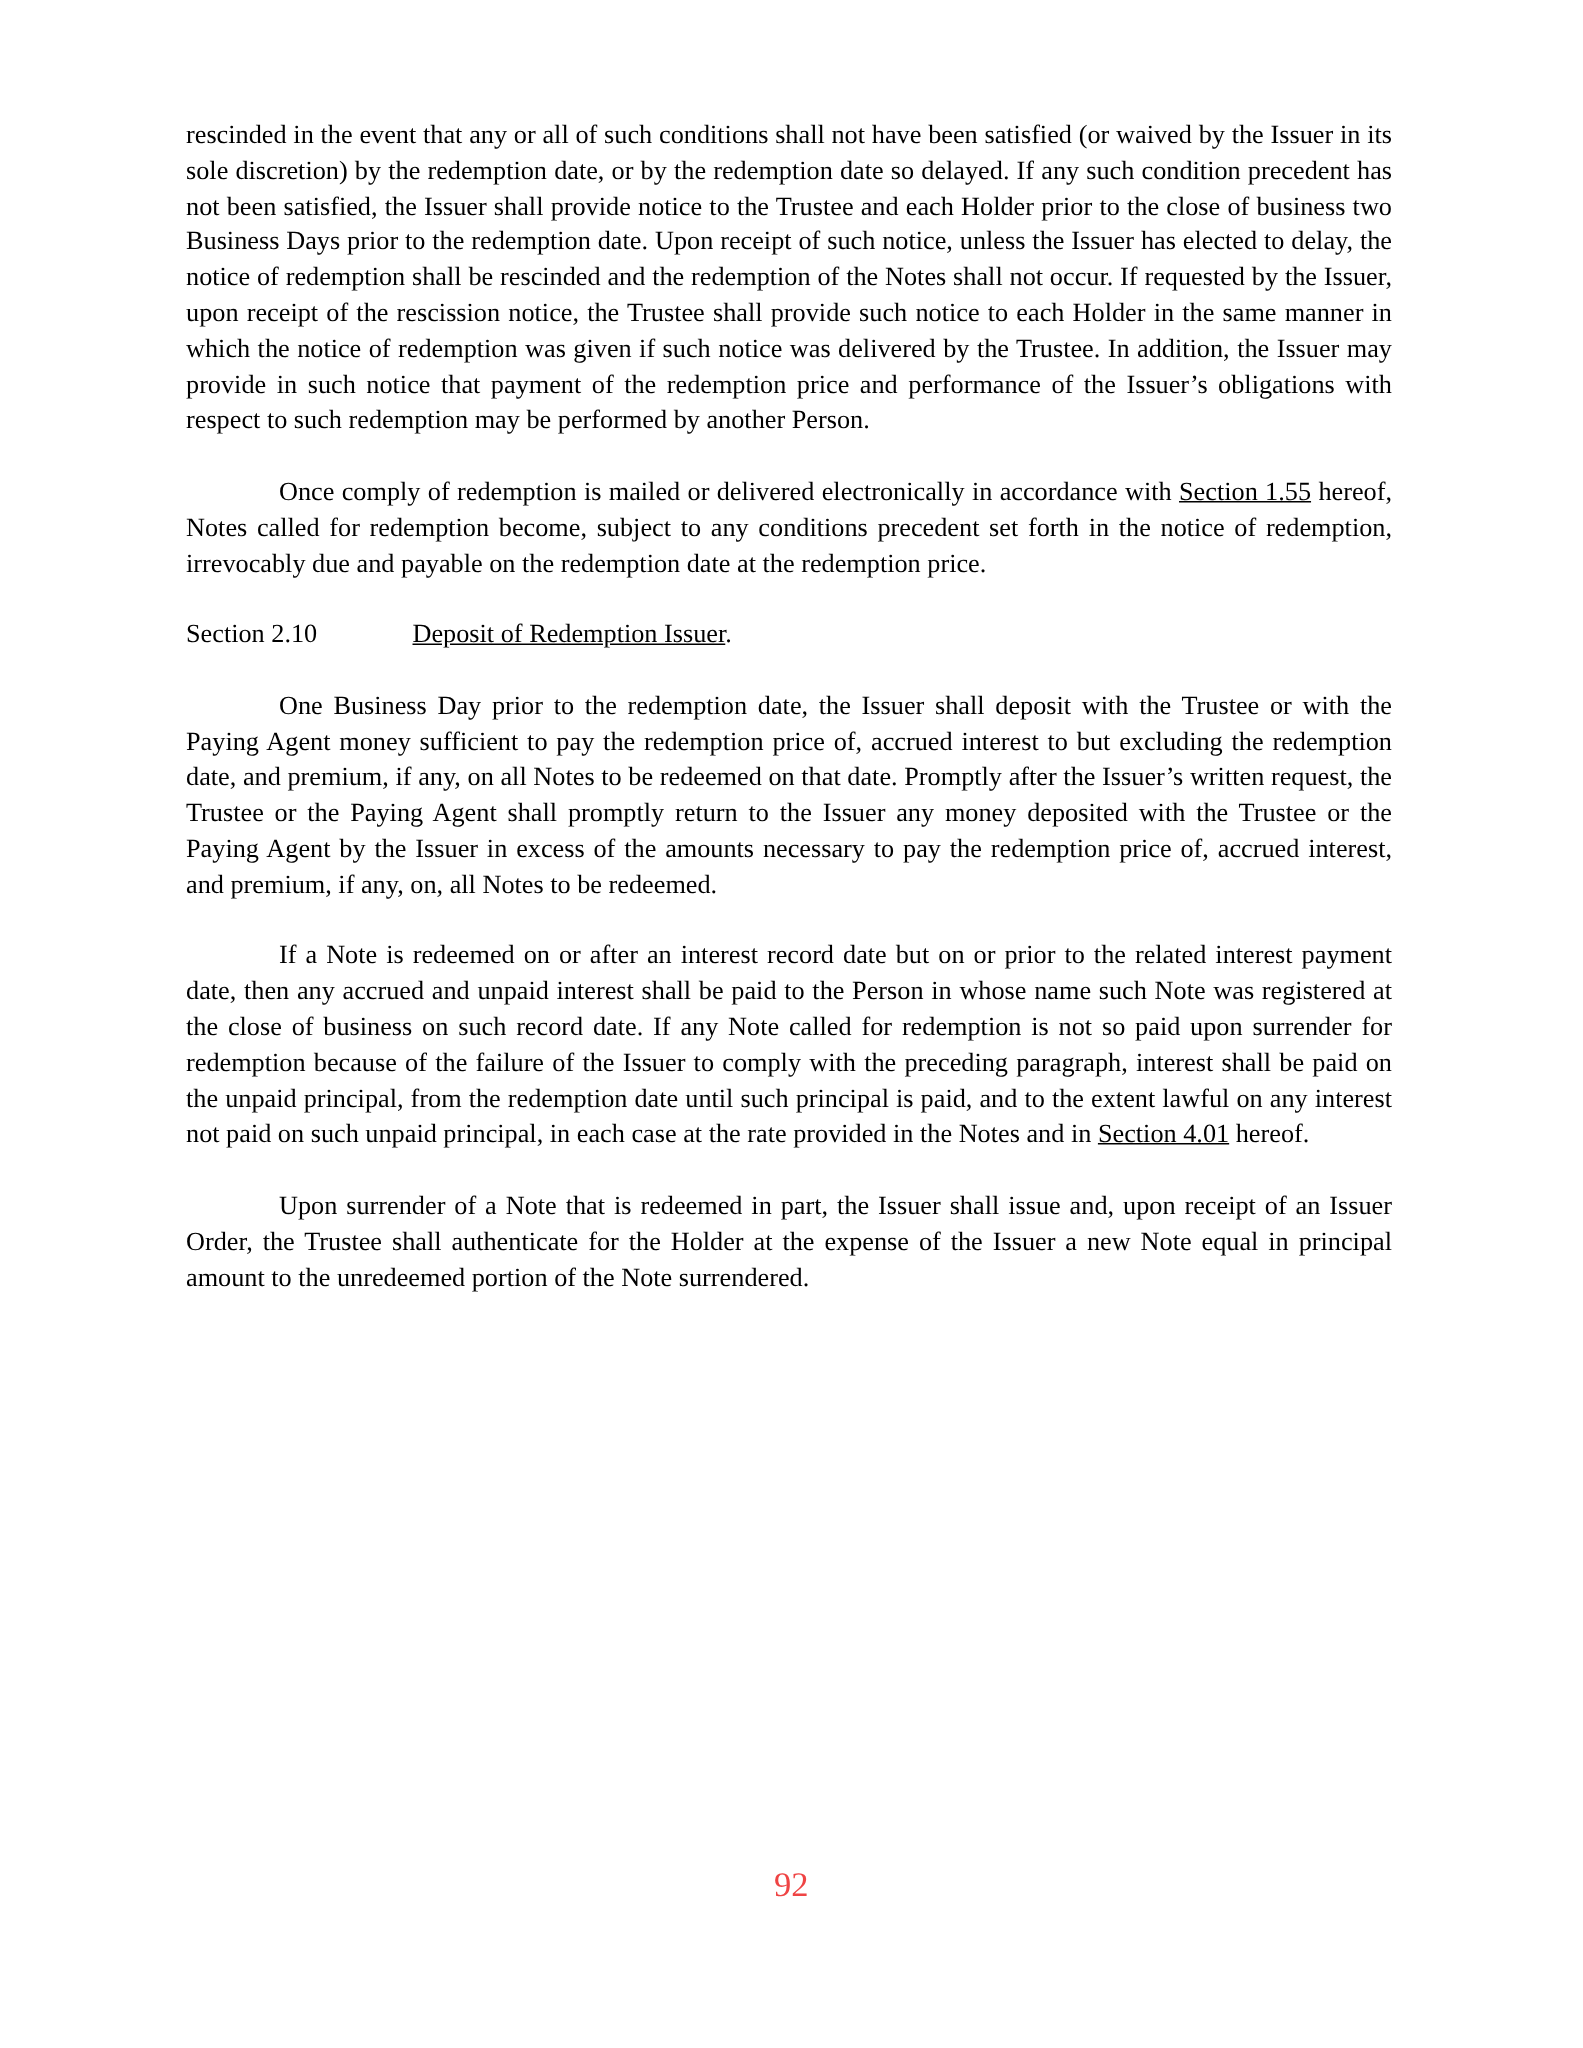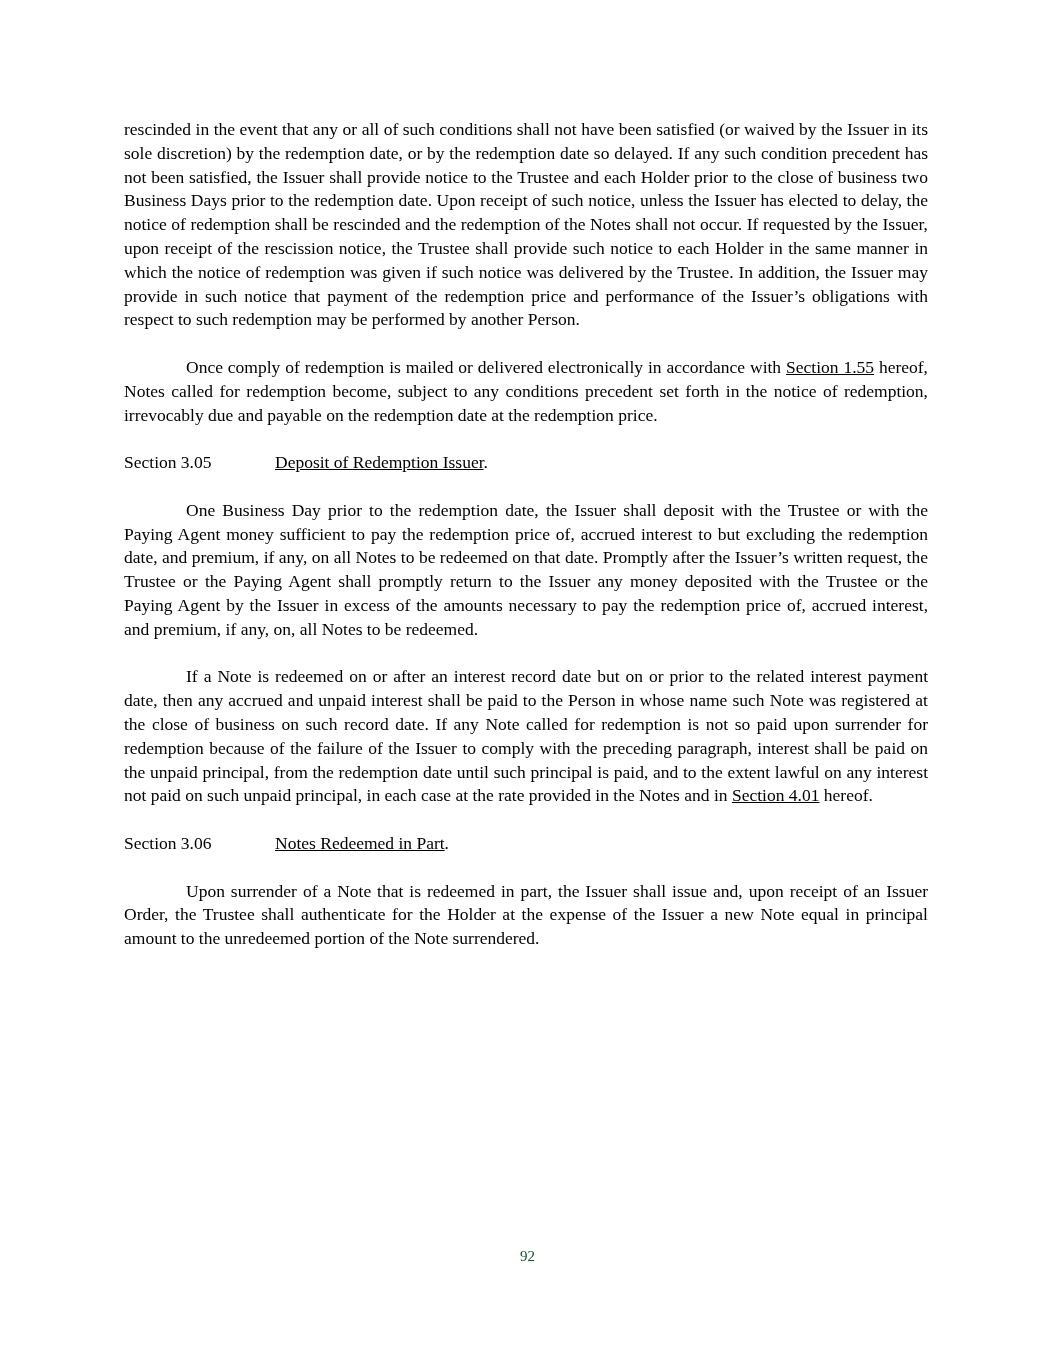--- a/index.html
+++ b/index.html
@@ -7,21 +7,21 @@
     padding: 0;
     background: #ffffff;
   }
   .page {
     position: relative;
     width: 1055px;
     height: 1365px;
     margin: 0 auto;
     background: #ffffff;
     box-sizing: border-box;
-    padding: 118px 127px 0 124px;
+    padding: 78px 127px 0 124px;
     font-family: "Liberation Serif", serif;
     font-size: 17.5px;
     line-height: 23.8px;
     color: #000000;
     overflow: hidden;
   }
   .para {
     margin: 0 0 23.8px 0;
     text-align: justify;
     text-indent: 62px;
@@ -40,40 +40,39 @@
   .u {
     text-decoration: underline;
   }
   .page-number {
     position: absolute;
     left: 0;
     right: 0;
     bottom: 96px;
     text-align: center;
     font-family: "Liberation Serif", serif;
-    font-size: 15px;
-    color: #14532d;
+    font-size: 23px;
+    color: #ef4444;
   }
 </style>
 </head>
 <body>
 
 <div class="page">
 
   <p class="para no-indent">rescinded in the event that any or all of such conditions shall not have been satisfied (or waived by the Issuer in its sole discretion) by the redemption date, or by the redemption date so delayed. If any such condition precedent has not been satisfied, the Issuer shall provide notice to the Trustee and each Holder prior to the close of business two Business Days prior to the redemption date. Upon receipt of such notice, unless the Issuer has elected to delay, the notice of redemption shall be rescinded and the redemption of the Notes shall not occur. If requested by the Issuer, upon receipt of the rescission notice, the Trustee shall provide such notice to each Holder in the same manner in which the notice of redemption was given if such notice was delivered by the Trustee. In addition, the Issuer may provide in such notice that payment of the redemption price and performance of the Issuer’s obligations with respect to such redemption may be performed by another Person.</p>
 
 
   <p class="para"><span>Once comply of redemption is mailed or delivered electronically in accordance with </span><span class="u">Section 1.55</span><span> hereof, Notes called for redemption become, subject to any conditions precedent set forth in the notice of redemption, irrevocably due and payable on the redemption date at the redemption price.</span></p>
 
-  <p class="heading"><span class="sec-label">Section 3.05</span><span class="u">Deposit of Redemption Issuer</span><span>.</span></p>
+  <p class="heading"><span class="sec-label">Section 2.10</span><span class="u">Deposit of Redemption Issuer</span><span>.</span></p>
 
   <p class="para">One Business Day prior to the redemption date, the Issuer shall deposit with the Trustee or with the Paying Agent money sufficient to pay the redemption price of, accrued interest to but excluding the redemption date, and premium, if any, on all Notes to be redeemed on that date. Promptly after the Issuer’s written request, the Trustee or the Paying Agent shall promptly return to the Issuer any money deposited with the Trustee or the Paying Agent by the Issuer in excess of the amounts necessary to pay the redemption price of, accrued interest, and premium, if any, on, all Notes to be redeemed.</p>
 
 
   <p class="para"><span>If a Note is redeemed on or after an interest record date but on or prior to the related interest payment date, then any accrued and unpaid interest shall be paid to the Person in whose name such Note was registered at the close of business on such record date. If any Note called for redemption is not so paid upon surrender for redemption because of the failure of the Issuer to comply with the preceding paragraph, interest shall be paid on the unpaid principal, from the redemption date until such principal is paid, and to the extent lawful on any interest not paid on such unpaid principal, in each case at the rate provided in the Notes and in </span><span class="u">Section 4.01</span><span> hereof.</span></p>
 
-  <p class="heading"><span class="sec-label">Section 3.06</span><span class="u">Notes Redeemed in Part</span><span>.</span></p>
 
   <p class="para">Upon surrender of a Note that is redeemed in part, the Issuer shall issue and, upon receipt of an Issuer Order, the Trustee shall authenticate for the Holder at the expense of the Issuer a new Note equal in principal amount to the unredeemed portion of the Note surrendered.</p>
 
   <div class="page-number">92</div>
 
 </div>
 
 </body></html>

